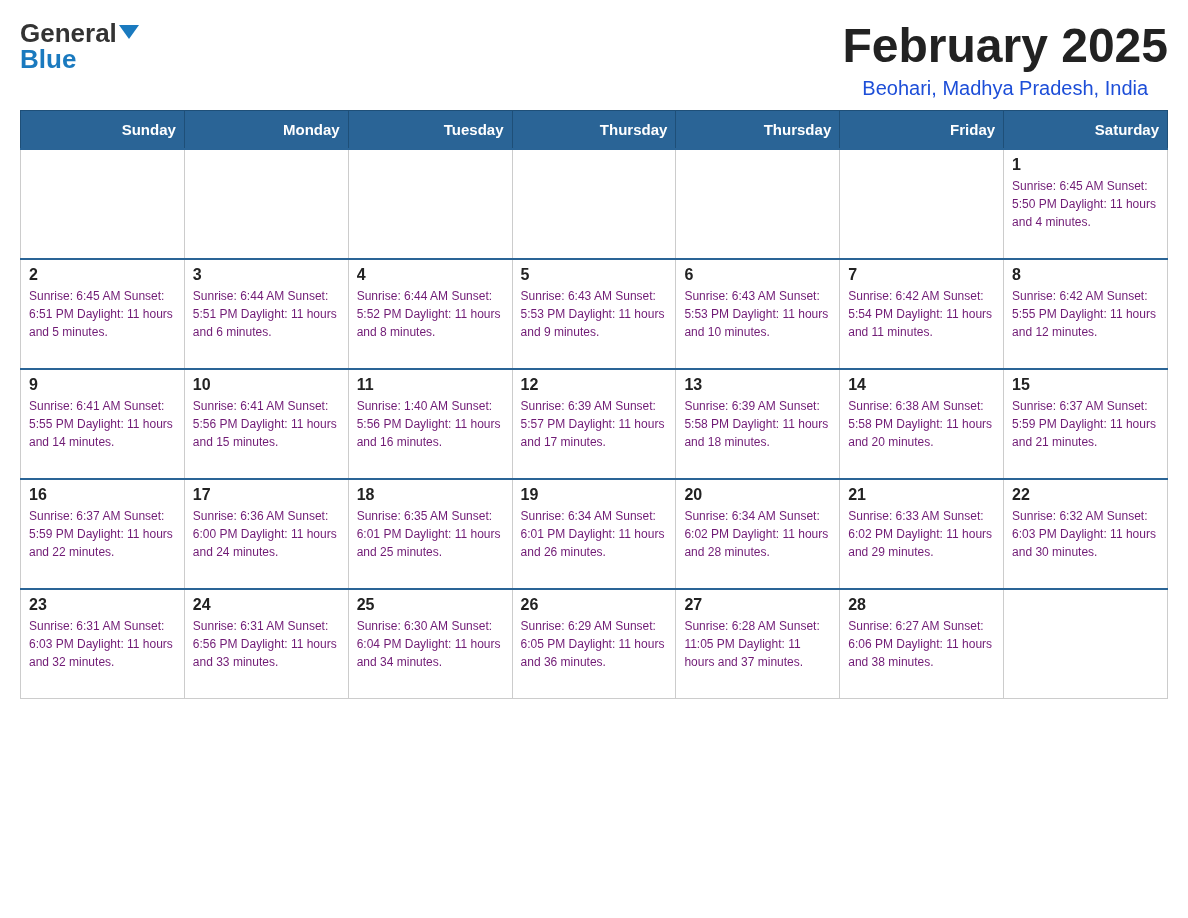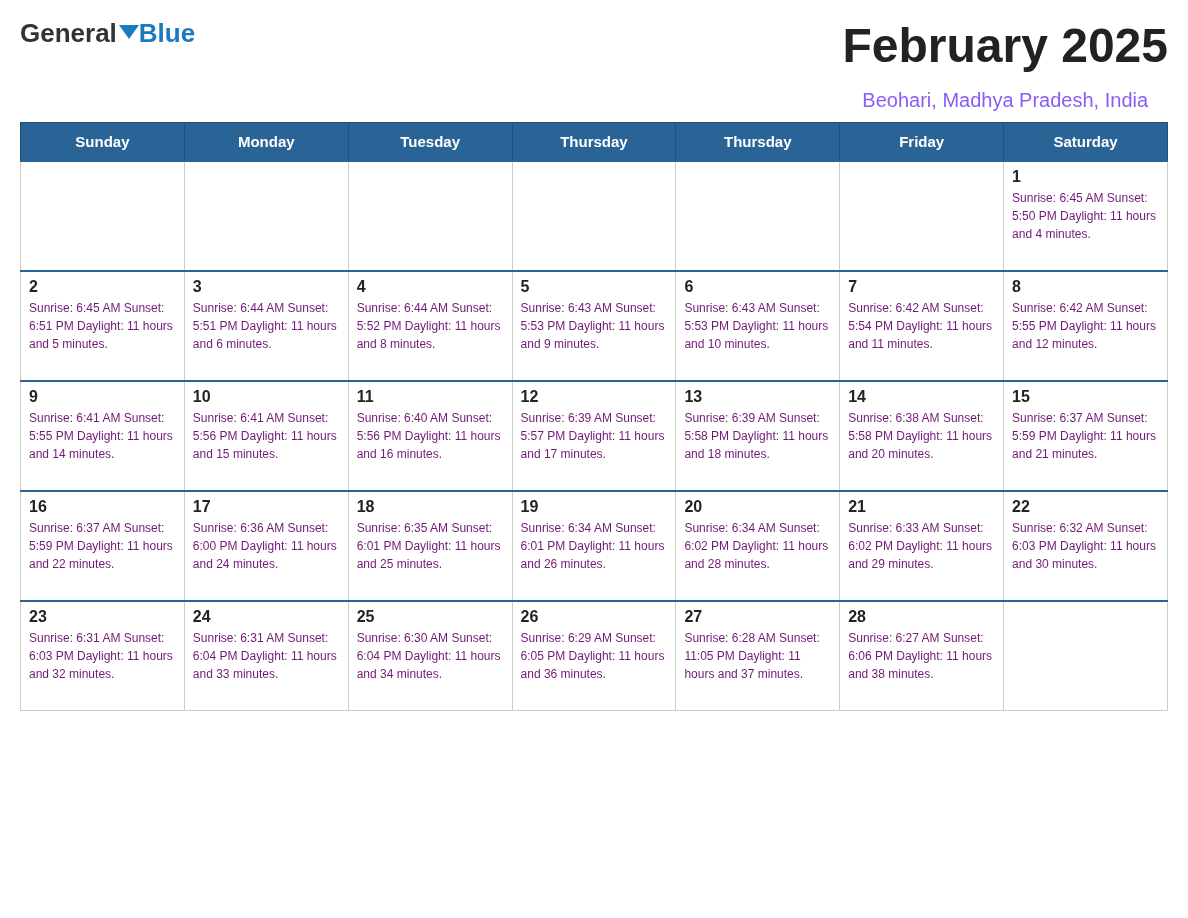--- a/index.html
+++ b/index.html
@@ -11,21 +11,21 @@
       padding: 20px;
     }
     .header {
       display: flex;
       justify-content: space-between;
       align-items: flex-start;
       margin-bottom: 10px;
     }
     .logo {
       display: flex;
-      flex-direction: row;
+      flex-direction: column;
       align-items: flex-start;
     }
     .logo-general {
       font-size: 26px;
       font-weight: bold;
       color: #333;
       line-height: 1;
     }
     .logo-blue {
       font-size: 26px;
@@ -49,35 +49,35 @@
       text-align: center;
     }
     .calendar-title {
       font-size: 48px;
       font-weight: bold;
       color: #222;
       line-height: 1.1;
     }
     .calendar-subtitle {
       font-size: 20px;
-      color: #8b5cf6;
-      margin-top: 16px;
+      color: #1d4ed8;
+      margin-top: 4px;
     }
     .calendar-table {
       width: 100%;
       border-collapse: collapse;
       margin-top: 10px;
     }
     .calendar-table th {
       background-color: #2a6496;
       color: #fff;
       font-size: 15px;
       font-weight: bold;
       padding: 10px 8px;
-      text-align: center;
+      text-align: right;
       border: 1px solid #1e4f78;
     }
     .calendar-table td {
       border: 1px solid #ccc;
       vertical-align: top;
       padding: 6px 8px;
       width: 14.28%;
       min-height: 110px;
       background: #fff;
     }
@@ -200,21 +200,21 @@
 Daylight: 11 hours and 14 minutes.</div>
         </td>
         <td>
           <span class="day-number">10</span>
           <div class="day-info">Sunrise: 6:41 AM
 Sunset: 5:56 PM
 Daylight: 11 hours and 15 minutes.</div>
         </td>
         <td>
           <span class="day-number">11</span>
-          <div class="day-info">Sunrise: 6:40 AM
+          <div class="day-info">Sunrise: 1:40 AM
 Sunset: 5:56 PM
 Daylight: 11 hours and 16 minutes.</div>
         </td>
         <td>
           <span class="day-number">12</span>
           <div class="day-info">Sunrise: 6:39 AM
 Sunset: 5:57 PM
 Daylight: 11 hours and 17 minutes.</div>
         </td>
         <td>
@@ -283,21 +283,21 @@
       <tr class="week-row">
         <td>
           <span class="day-number">23</span>
           <div class="day-info">Sunrise: 6:31 AM
 Sunset: 6:03 PM
 Daylight: 11 hours and 32 minutes.</div>
         </td>
         <td>
           <span class="day-number">24</span>
           <div class="day-info">Sunrise: 6:31 AM
-Sunset: 6:04 PM
+Sunset: 6:56 PM
 Daylight: 11 hours and 33 minutes.</div>
         </td>
         <td>
           <span class="day-number">25</span>
           <div class="day-info">Sunrise: 6:30 AM
 Sunset: 6:04 PM
 Daylight: 11 hours and 34 minutes.</div>
         </td>
         <td>
           <span class="day-number">26</span>

